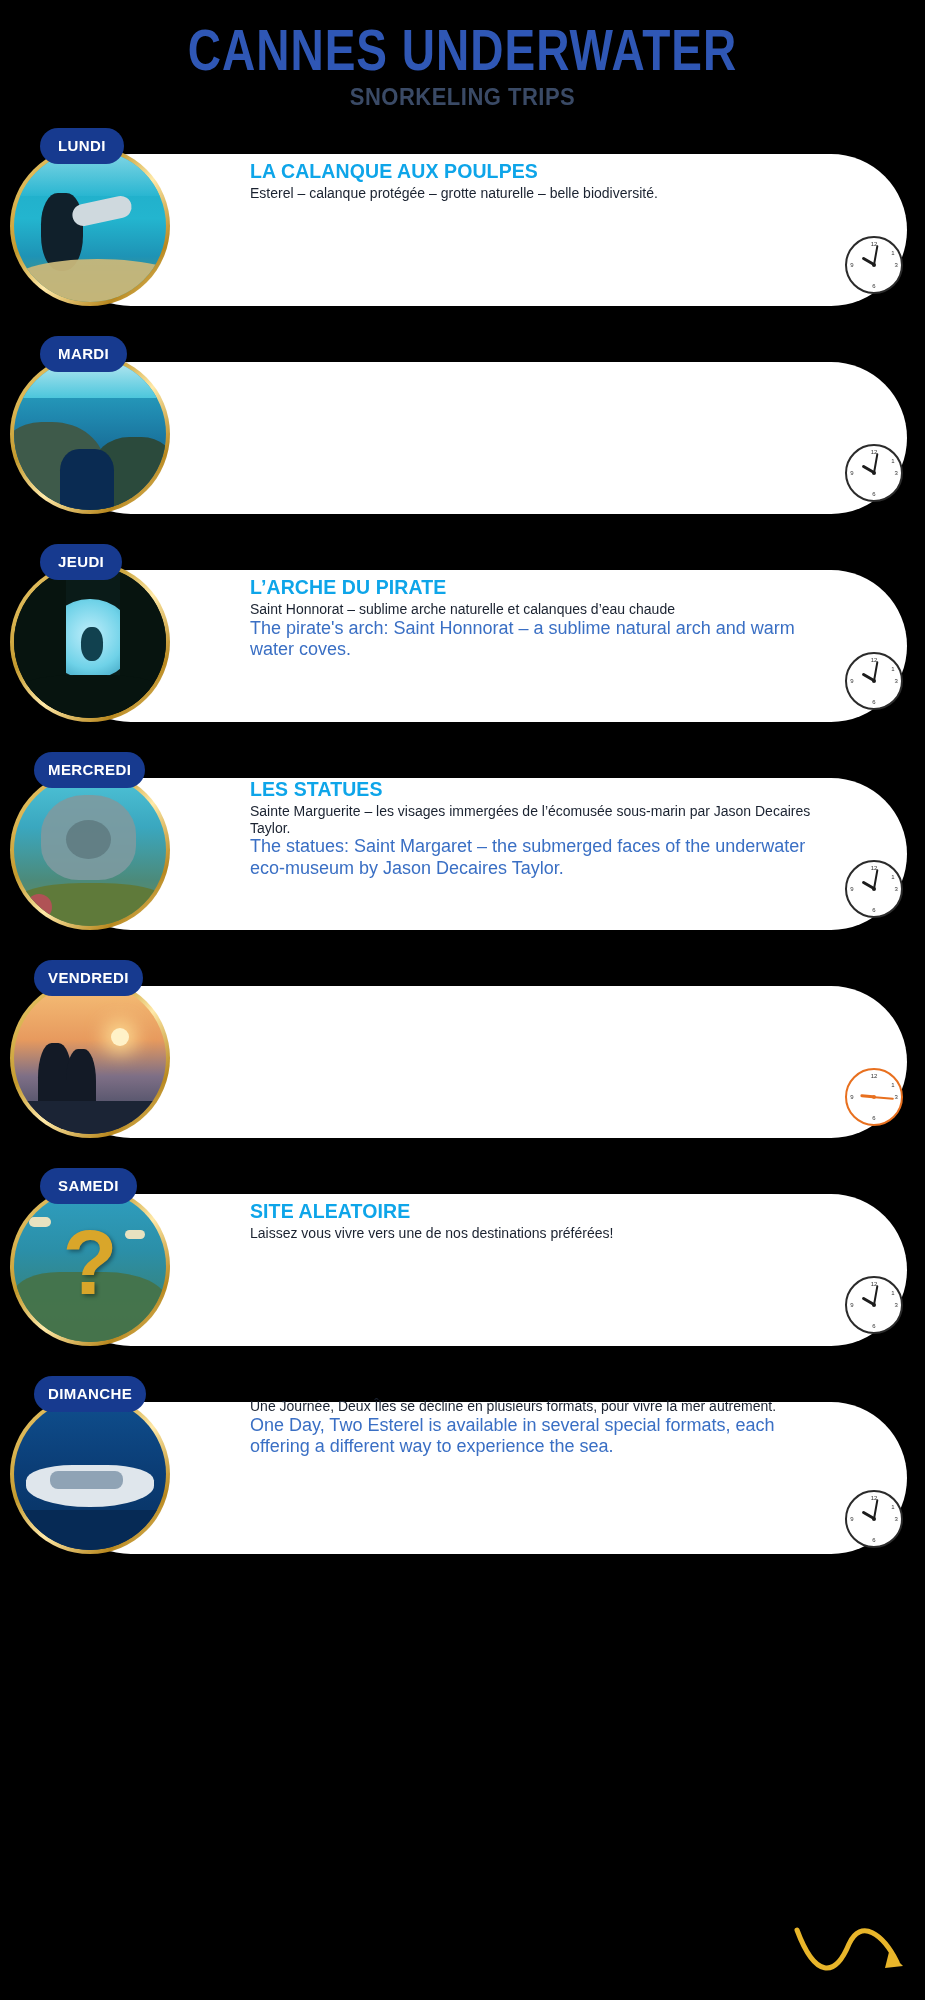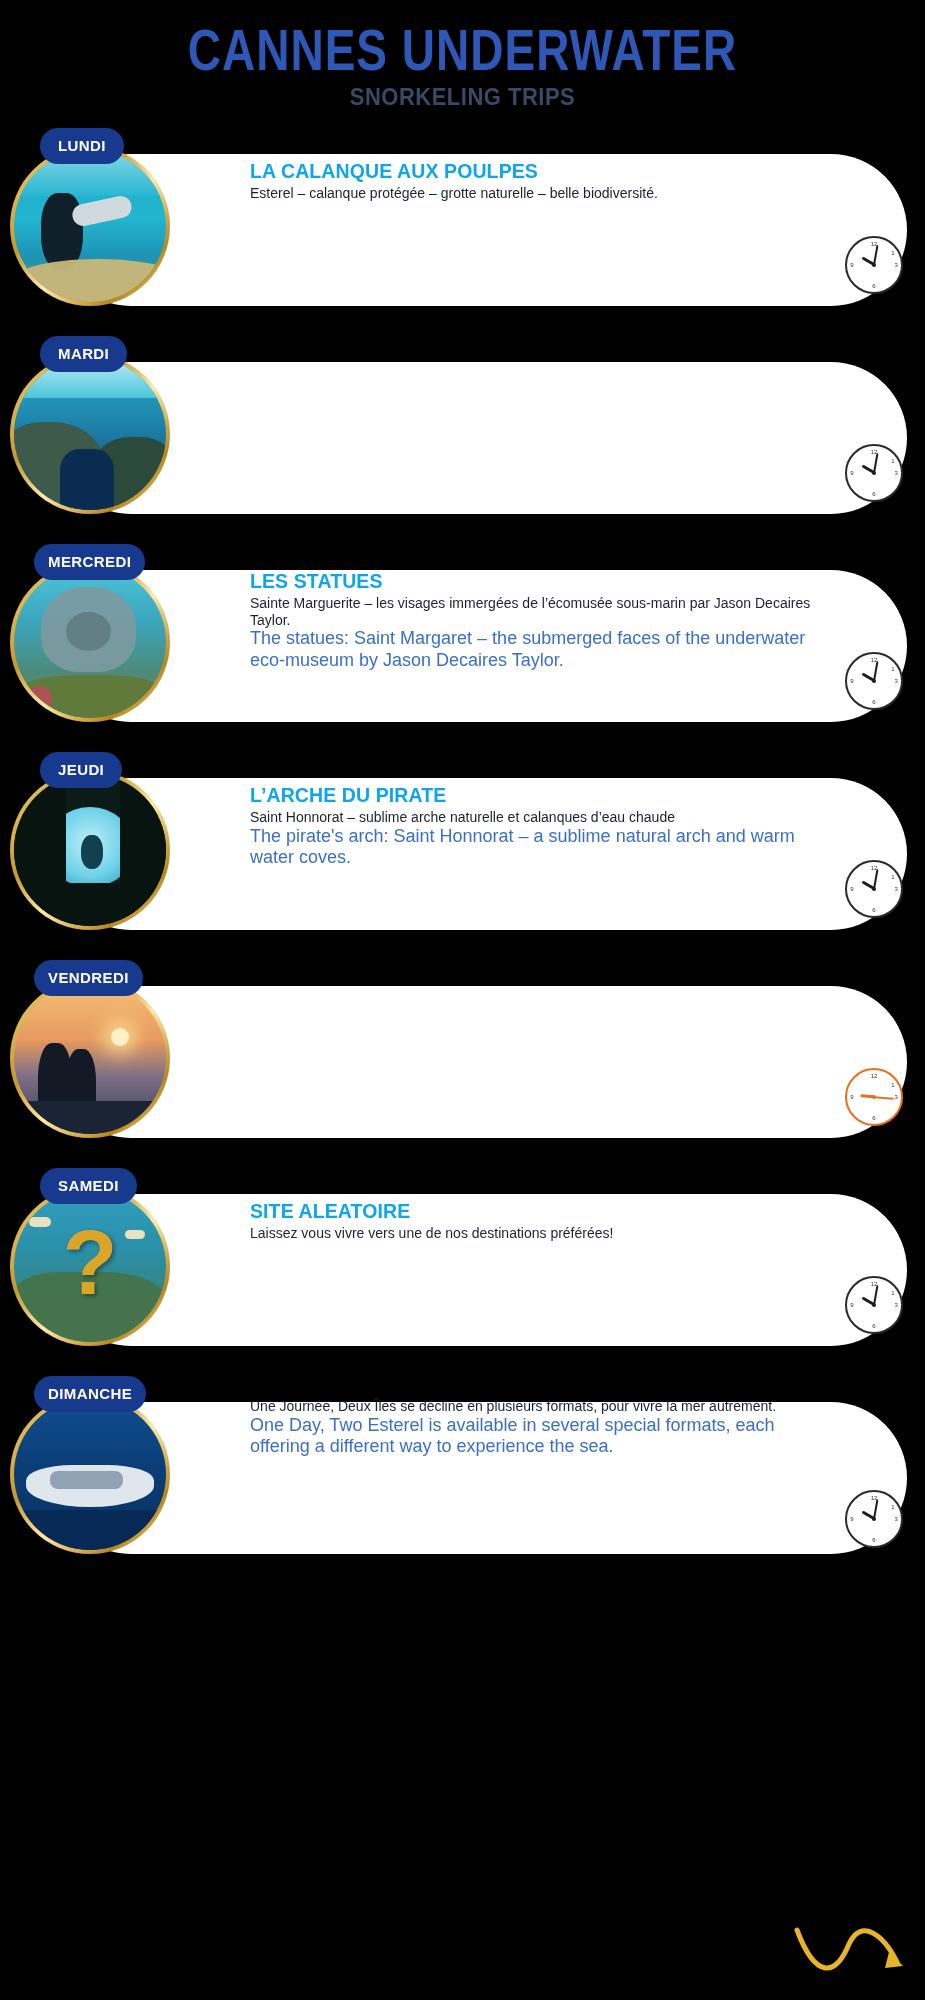--- a/index.html
+++ b/index.html
@@ -260,50 +260,20 @@
       </div>
       <div class="hand hour" style="transform:rotate(300deg);"></div>
       <div class="hand minute" style="transform:rotate(10deg);"></div>
       <div class="center"></div>
     </div>
   </div>
 
   <div class="row">
     <div class="card"></div>
     <div class="photo-wrap">
-      <div class="photo" style="background:linear-gradient(180deg,#4fc4d8 0%,#3aa7bf 35%,#4c8a7a 70%,#6f8a4e 100%);">
-        <div class="shape1" style="left:18%;top:14%;width:62%;height:56%;background:#7d9aa0;border-radius:46% 46% 40% 40%;opacity:.9;"></div>
-        <div class="shape2" style="left:34%;top:30%;width:30%;height:26%;background:#5e7a80;border-radius:50%;opacity:.85;"></div>
-        <div class="sand" style="left:-5%;bottom:-8%;width:112%;height:36%;background:#5f7a3a;border-radius:45% 45% 0 0;"></div>
-        <div class="shape3" style="left:8%;bottom:4%;width:26px;height:26px;background:#c4485c;border-radius:50%;opacity:.8;"></div>
-      </div>
-    </div>
-    <div class="day-pill wide">MERCREDI</div>
-    <div class="text" style="top:18px;">
-      <div class="site-title">LES STATUES</div>
-      <div class="desc-fr">Sainte Marguerite – les visages immergées de l’écomusée sous-marin par Jason Decaires Taylor.</div>
-      <div class="desc-en">The statues: Saint Margaret – the submerged faces of the underwater eco-museum by Jason Decaires Taylor.</div>
-    </div>
-    <div class="clock">
-      <div class="tickmarks">
-        <span class="num" style="left:50%;top:11%;">12</span>
-        <span class="num" style="left:85%;top:27%;">1</span>
-        <span class="num" style="left:91%;top:50%;">3</span>
-        <span class="num" style="left:50%;top:89%;">6</span>
-        <span class="num" style="left:9%;top:50%;">9</span>
-      </div>
-      <div class="hand hour" style="transform:rotate(300deg);"></div>
-      <div class="hand minute" style="transform:rotate(10deg);"></div>
-      <div class="center"></div>
-    </div>
-  </div>
-
-  <div class="row">
-    <div class="card"></div>
-    <div class="photo-wrap">
       <div class="photo" style="background:#0a1b18;">
         <div class="shape1" style="left:22%;top:22%;width:56%;height:52%;background:radial-gradient(circle at 50% 45%,#bfeefb 0%,#6fd2e8 55%,#2a8fb0 100%);border-radius:50% 50% 45% 45%;"></div>
         <div class="sil" style="left:44%;top:40%;width:22px;height:34px;background:#11414f;border-radius:45%;"></div>
         <div class="rock" style="left:0;top:0;width:34%;height:100%;background:#07140f;"></div>
         <div class="rock" style="right:0;top:0;width:30%;height:100%;background:#07140f;"></div>
         <div class="rock" style="left:0;bottom:0;width:100%;height:28%;background:#07140f;border-radius:40% 40% 0 0;"></div>
       </div>
     </div>
     <div class="day-pill">JEUDI</div>
     <div class="text">
@@ -321,20 +291,50 @@
       </div>
       <div class="hand hour" style="transform:rotate(300deg);"></div>
       <div class="hand minute" style="transform:rotate(10deg);"></div>
       <div class="center"></div>
     </div>
   </div>
 
   <div class="row">
     <div class="card"></div>
     <div class="photo-wrap">
+      <div class="photo" style="background:linear-gradient(180deg,#4fc4d8 0%,#3aa7bf 35%,#4c8a7a 70%,#6f8a4e 100%);">
+        <div class="shape1" style="left:18%;top:14%;width:62%;height:56%;background:#7d9aa0;border-radius:46% 46% 40% 40%;opacity:.9;"></div>
+        <div class="shape2" style="left:34%;top:30%;width:30%;height:26%;background:#5e7a80;border-radius:50%;opacity:.85;"></div>
+        <div class="sand" style="left:-5%;bottom:-8%;width:112%;height:36%;background:#5f7a3a;border-radius:45% 45% 0 0;"></div>
+        <div class="shape3" style="left:8%;bottom:4%;width:26px;height:26px;background:#c4485c;border-radius:50%;opacity:.8;"></div>
+      </div>
+    </div>
+    <div class="day-pill wide">MERCREDI</div>
+    <div class="text" style="top:18px;">
+      <div class="site-title">LES STATUES</div>
+      <div class="desc-fr">Sainte Marguerite – les visages immergées de l’écomusée sous-marin par Jason Decaires Taylor.</div>
+      <div class="desc-en">The statues: Saint Margaret – the submerged faces of the underwater eco-museum by Jason Decaires Taylor.</div>
+    </div>
+    <div class="clock">
+      <div class="tickmarks">
+        <span class="num" style="left:50%;top:11%;">12</span>
+        <span class="num" style="left:85%;top:27%;">1</span>
+        <span class="num" style="left:91%;top:50%;">3</span>
+        <span class="num" style="left:50%;top:89%;">6</span>
+        <span class="num" style="left:9%;top:50%;">9</span>
+      </div>
+      <div class="hand hour" style="transform:rotate(300deg);"></div>
+      <div class="hand minute" style="transform:rotate(10deg);"></div>
+      <div class="center"></div>
+    </div>
+  </div>
+
+  <div class="row">
+    <div class="card"></div>
+    <div class="photo-wrap">
       <div class="photo" style="background:linear-gradient(180deg,#f6c178 0%,#e79a5e 38%,#7e6f86 62%,#2d3a52 100%);">
         <div class="shape1" style="left:64%;top:30%;width:18px;height:18px;background:#fff2c8;border-radius:50%;box-shadow:0 0 18px 8px rgba(255,225,150,.8);"></div>
         <div class="sil" style="left:16%;top:40%;width:34px;height:86px;background:#131a26;border-radius:40% 40% 0 0;"></div>
         <div class="sil" style="left:34%;top:44%;width:30px;height:80px;background:#131a26;border-radius:40% 40% 0 0;"></div>
         <div class="sea" style="left:0;bottom:0;width:100%;height:22%;background:#1b2435;"></div>
       </div>
     </div>
     <div class="day-pill wide">VENDREDI</div>
     <div class="clock orange">
       <div class="tickmarks">

